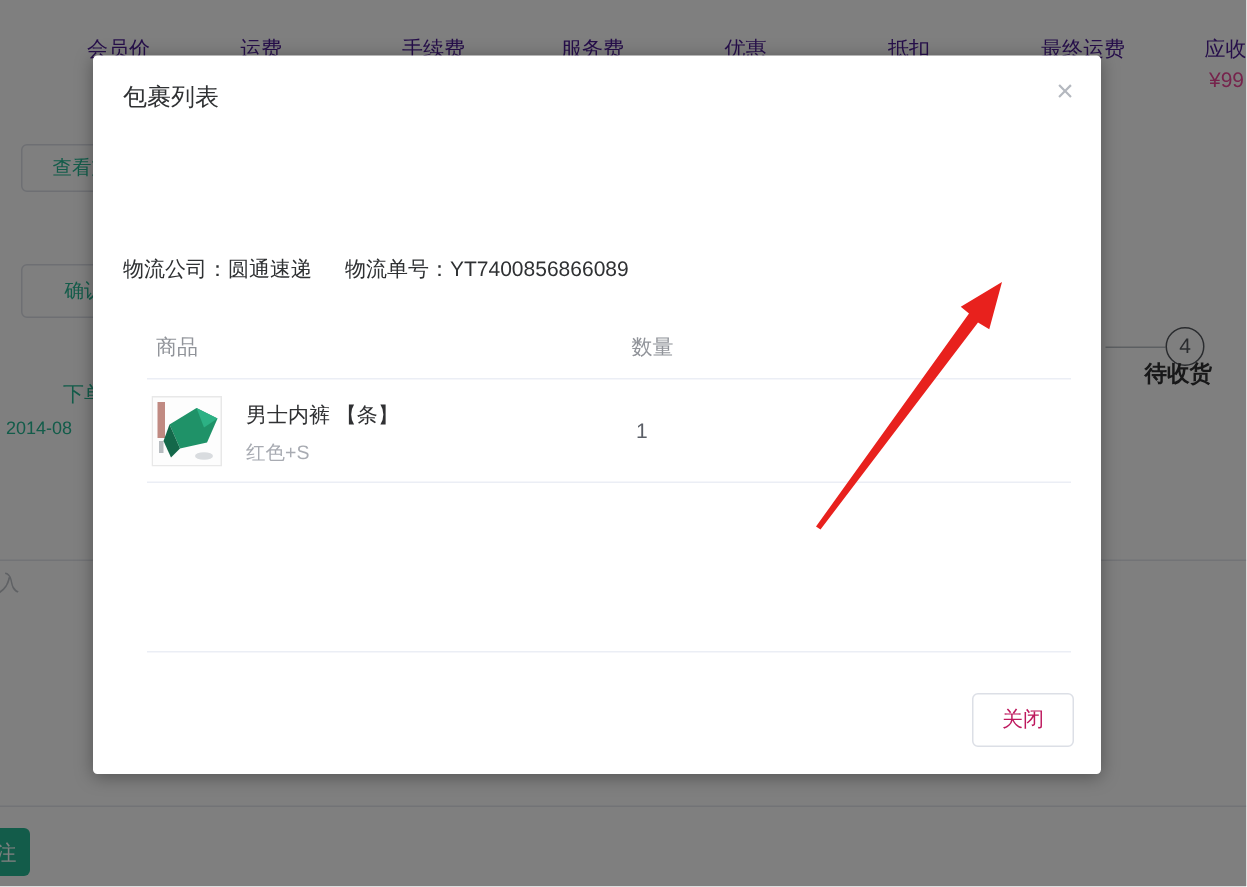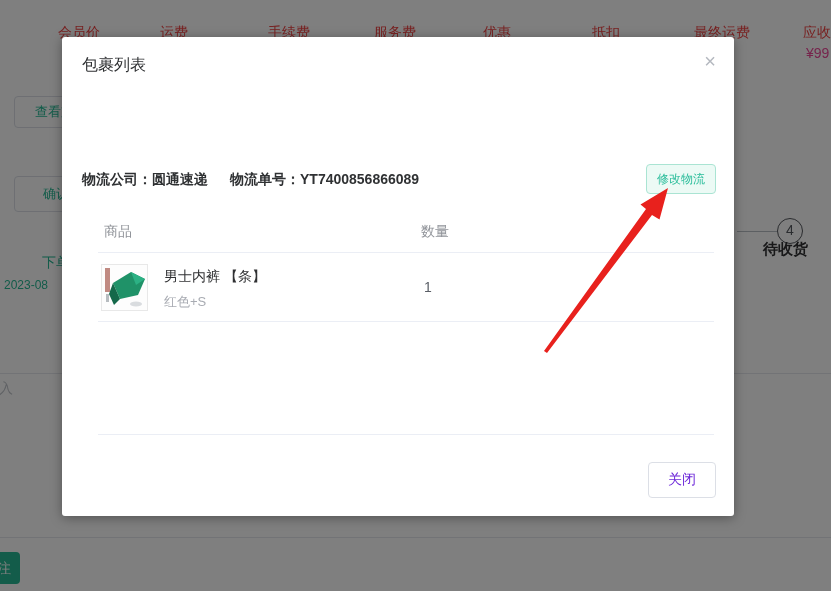--- a/index.html
+++ b/index.html
@@ -4,21 +4,21 @@
 <style>
   * { box-sizing: border-box; margin: 0; padding: 0; }
   html,body { width: 831px; height: 591px; overflow: hidden; }
   body {
     font-family: "Liberation Sans", "DejaVu Sans", sans-serif;
     background: #fff; position: relative; font-size: 14px; color: #303133;
   }
 
   
   .bg { position: absolute; inset: 0; z-index: 0; }
-  .bg-header-label { position: absolute; top: 24px; font-size: 14px; color: #ef4444; white-space: nowrap; }
+  .bg-header-label { position: absolute; top: 24px; font-size: 14px; color: #4c1d95; white-space: nowrap; }
   .bg-price { position: absolute; left: 806px; top: 45px; color: #ec4899; font-size: 14px; white-space: nowrap; }
   .ghost-btn {
     position: absolute; height: 32px; line-height: 30px; padding: 0 14px;
     background: #fff; border: 1px solid #dcdfe6; border-radius: 4px;
     color: #26b894; font-size: 13px; white-space: nowrap;
   }
   .bg-step-done-title { position: absolute; left: 42px; top: 254px; color: #26b894; font-size: 14px; font-weight: 500; white-space: nowrap; }
   .bg-step-done-time  { position: absolute; left: 4px;  top: 278px; color: #26b894; font-size: 12px; white-space: nowrap; }
   .bg-step-line { position: absolute; left: 737px; top: 231px; width: 40px; height: 1px; background: #b9bec4; }
   .bg-step-circle {
@@ -51,41 +51,41 @@
     text-align: center; cursor: pointer; font-family: "Liberation Sans", sans-serif;
   }
   .tabs-nav { position: absolute; left: 0; right: 0; top: 86px; height: 38px; border-bottom: 1px solid #e4e7ed; }
   .tab {
     position: absolute; left: 20px; top: 0; width: 73px; height: 38px;
     background: #fff; border: 1px solid #dcdfe6; border-bottom: 1px solid #fff;
     border-radius: 4px 4px 0 0; color: #2bbd9b; font-size: 14px;
     text-align: center; line-height: 36px; cursor: pointer; z-index: 2;
   }
   .logi-row { position: absolute; left: 20px; right: 18px; top: 127px; height: 30px; }
-  .logi-text { line-height: 30px; font-weight: bold; font-size: 14px; color: #2f3133; white-space: nowrap; }
+  .logi-text { line-height: 30px; font-weight: normal; font-size: 14px; color: #2f3133; white-space: nowrap; }
   .logi-text .gap { display: inline-block; width: 22px; }
   .edit-btn {
     position: absolute; right: 0; top: 0; width: 70px; height: 30px;
     background: #ecfaf5; border: 1px solid #aae4d3; border-radius: 4px;
     color: #2bbd9b; font-size: 12px; cursor: pointer;
   }
   .ptable { position: absolute; left: 20px; right: 20px; top: 173px; margin-left: 16px; }
   .ptable-head { position: relative; height: 43px; border-bottom: 1px solid #ebeef5; }
   .ptable-head .h-goods { position: absolute; left: 6px; top: 13px; color: #909399; font-size: 14px; }
   .ptable-head .h-qty   { position: absolute; left: 323px; top: 13px; color: #909399; font-size: 14px; }
   .prow { position: relative; height: 69px; border-bottom: 1px solid #ebeef5; }
   .prow .thumb { position: absolute; left: 3px; top: 11px; width: 47px; height: 47px; }
   .prow .pname { position: absolute; left: 66px; top: 15px; font-size: 14px; color: #303133; white-space: nowrap; }
   .prow .pspec { position: absolute; left: 66px; top: 40px; font-size: 13px; color: #a8abb2; white-space: nowrap; }
   .prow .pqty  { position: absolute; left: 326px; top: 26px; font-size: 14px; color: #5a5e66; }
   .ptable-empty { height: 113px; border-bottom: 1px solid #ebeef5; }
   .close-btn {
     position: absolute; right: 18px; top: 425px; width: 68px; height: 36px;
     background: #fff; border: 1px solid #dcdfe6; border-radius: 4px;
-    color: #6d28d9; font-size: 14px; cursor: pointer;
+    color: #be185d; font-size: 14px; cursor: pointer;
   }
 
   
   .arrow-layer { position: absolute; inset: 0; z-index: 30; pointer-events: none; }
 </style>
 </head>
 <body>
 
 <div class="bg">
   <span class="bg-header-label" style="left:58px">会员价</span>
@@ -96,21 +96,21 @@
   <span class="bg-header-label" style="left:592px">抵扣</span>
   <span class="bg-header-label" style="left:694px">最终运费</span>
   <span class="bg-header-label" style="left:803px">应收金额</span>
 
   <span class="bg-price">¥99</span>
 
   <button class="ghost-btn" style="left:14px; top:96px; width:120px;">查看支付记录</button>
   <button class="ghost-btn" style="left:14px; top:176px; width:110px; height:36px; line-height:34px;">确认收货</button>
 
   <span class="bg-step-done-title">下单</span>
-  <span class="bg-step-done-time">2023-08</span>
+  <span class="bg-step-done-time">2014-08</span>
 
   <div class="bg-step-line"></div>
   <div class="bg-step-circle">4</div>
   <span class="bg-step-label">待收货</span>
 
   <div class="bg-divider" style="top:373px"></div>
   <span class="bg-note-placeholder">请输入</span>
   <div class="bg-divider" style="top:537px"></div>
   <button class="bg-save-btn">保存备注</button>
 </div>
@@ -119,21 +119,20 @@
 
 <div class="dialog">
   <div class="dialog-title">包裹列表</div>
   <button class="dialog-close">×</button>
 
 
   <div class="logi-row">
     <div class="logi-text">
       <span>物流公司：</span><span>圆通速递</span><span class="gap"></span><span>物流单号：</span><span>YT7400856866089</span>
     </div>
-    <button class="edit-btn">修改物流</button>
   </div>
 
   <div class="ptable">
     <div class="ptable-head">
       <span class="h-goods">商品</span>
       <span class="h-qty">数量</span>
     </div>
     <div class="prow">
       <span class="thumb">
         <svg width="47" height="47" viewBox="0 0 47 47">

